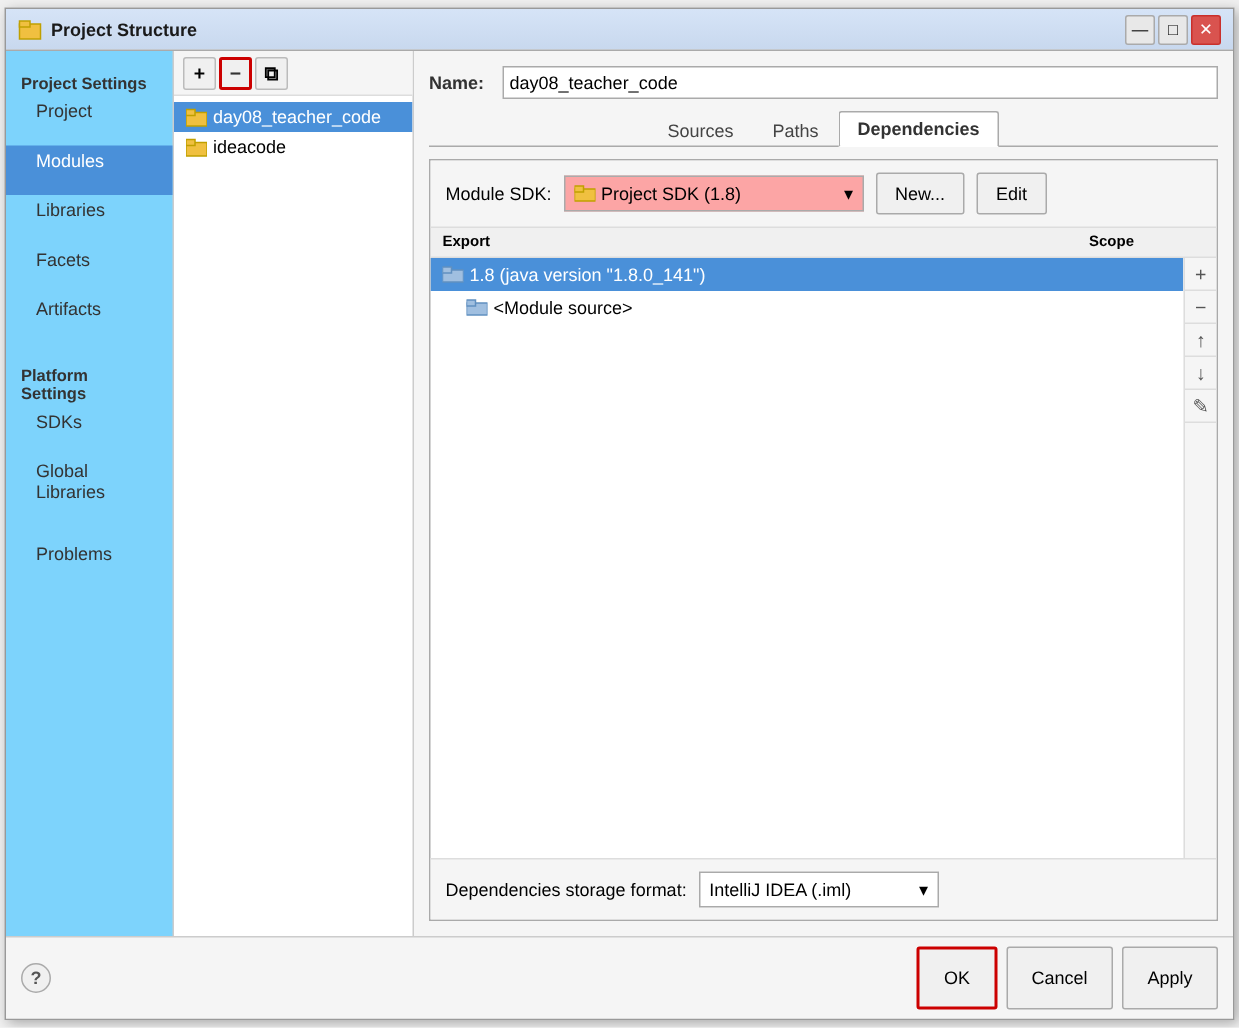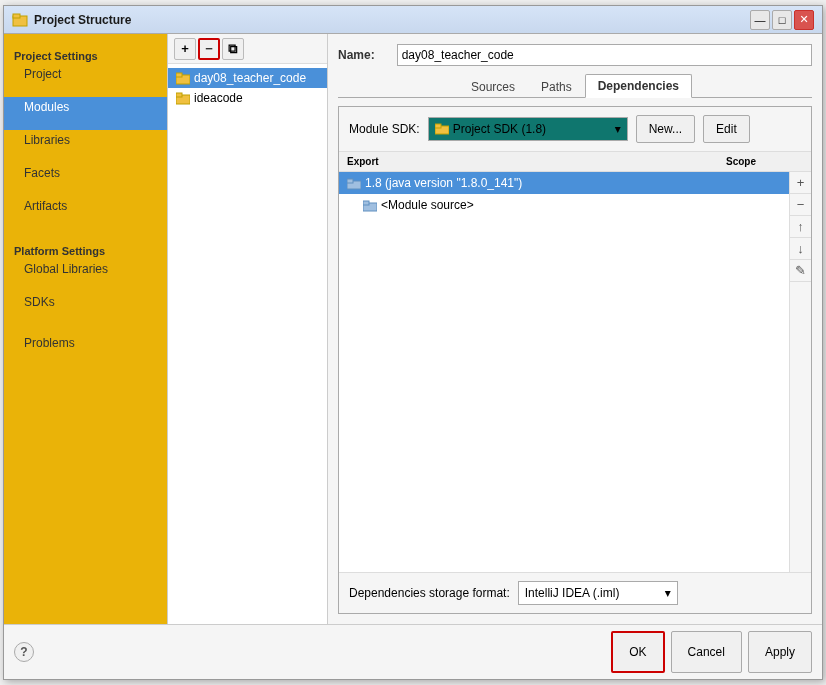--- a/index.html
+++ b/index.html
@@ -67,22 +67,22 @@
       color: white;
       border-color: #c9302c;
     }
     .window-body {
       display: flex;
       flex: 1;
       overflow: hidden;
     }
     
     .left-panel {
-      width: 164px;
-      background: #eab308;
+      width: 112px;
+      background: #7dd3fc;
       border-right: 1px solid #ccc;
       display: flex;
       flex-direction: column;
       padding: 8px 0;
       flex-shrink: 0;
     }
     .nav-header {
       font-size: 11px;
       font-weight: bold;
       color: #333;
@@ -161,21 +161,21 @@
       display: flex;
       flex-direction: column;
       background: #f5f5f5;
       padding: 10px;
       overflow: hidden;
     }
     .name-row {
       display: flex;
       align-items: center;
       margin-bottom: 8px;
-      gap: 22px;
+      gap: 12px;
     }
     .name-label {
       font-size: 12px;
       font-weight: bold;
       color: #333;
     }
     .name-input {
       flex: 1;
       height: 22px;
       border: 1px solid #aaa;
@@ -226,21 +226,21 @@
     }
     .sdk-label {
       font-size: 12px;
       font-weight: normal;
       white-space: nowrap;
     }
     .sdk-select {
       display: flex;
       align-items: center;
       border: 1px solid #aaa;
-      background: #0f766e;
+      background: #fca5a5;
       height: 24px;
       padding: 0 6px;
       font-size: 12px;
       gap: 4px;
       cursor: pointer;
       flex: 1;
       max-width: 200px;
     }
     .sdk-btn {
       height: 28px;
@@ -412,24 +412,24 @@
       </div>
       <div class="nav-item">
         <span>Facets</span>
       </div>
       <div class="nav-item">
         <span>Artifacts</span>
       </div>
       <div class="nav-spacer"></div>
       <div class="nav-header">Platform Settings</div>
       <div class="nav-item">
+        <span>SDKs</span>
+      </div>
+      <div class="nav-item">
         <span>Global Libraries</span>
-      </div>
-      <div class="nav-item">
-        <span>SDKs</span>
       </div>
       <div class="nav-spacer"></div>
       <div class="nav-item">
         <span>Problems</span>
       </div>
     </div>
 
     <div class="middle-panel">
       <div class="module-toolbar">
         <div class="toolbar-btn">+</div>

